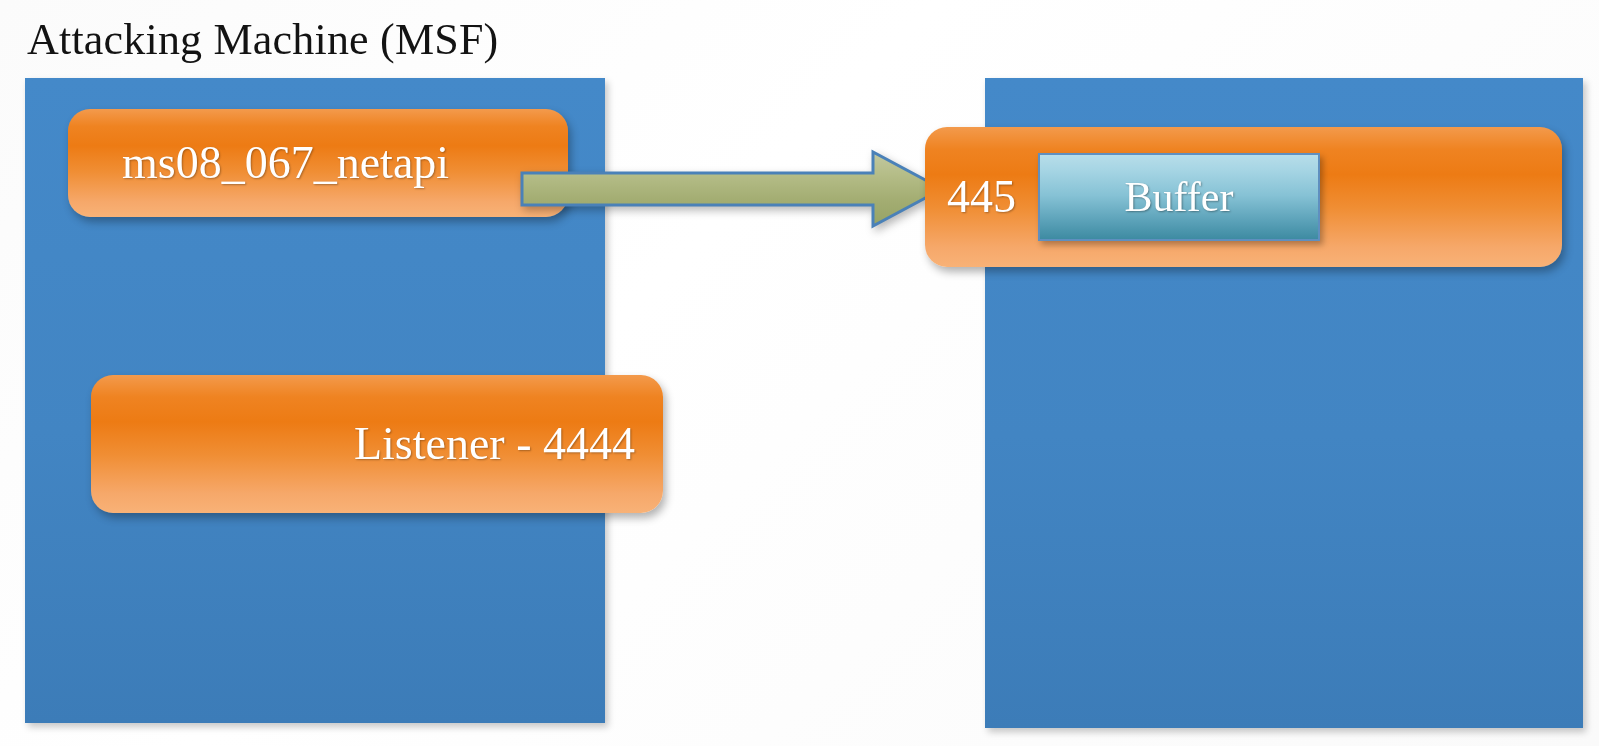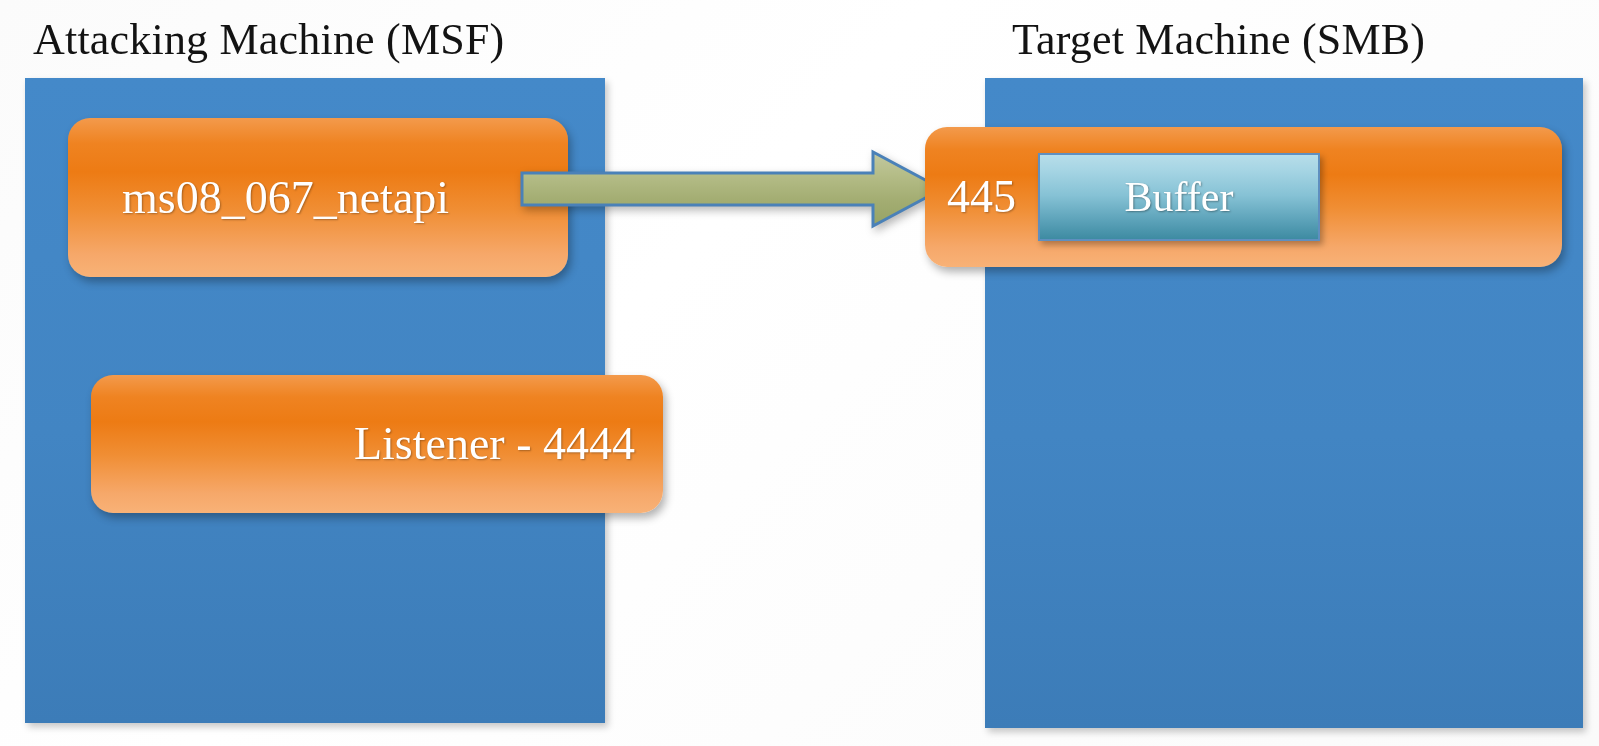--- a/index.html
+++ b/index.html
@@ -23,21 +23,21 @@
   
   .panel-title {
     position: absolute;
     font-family: "Liberation Serif", "DejaVu Serif", serif;
     font-size: 44px;
     line-height: 1;
     color: #131313;
     white-space: nowrap;
     letter-spacing: 0.2px;
   }
-  #title-left  { left: 33px;  top: 18px; text-align: center; }
+  #title-left  { left: 27px;  top: 18px; text-align: center; }
   #title-right { left: 1012px; top: 18px; }
 
   
   .machine-panel {
     position: absolute;
     background: #4488c8;
     background: linear-gradient(180deg, #4489c9 0%, #4285c3 55%, #3c7cb8 100%);
     box-shadow: 3px 4px 7px rgba(0,0,0,0.22);
   }
   #panel-attacking {
@@ -73,23 +73,23 @@
     font-family: "Liberation Serif", "DejaVu Serif", serif;
     color: #ffffff;
     font-size: 46px;
     line-height: 1;
     text-shadow: 1px 1px 2px rgba(0,0,0,0.30);
     white-space: nowrap;
   }
 
   #box-exploit {
     left: 68px;
-    top: 118px;
+    top: 109px;
     width: 500px;
-    height: 159px;
+    height: 108px;
     padding-left: 54px;
   }
   #box-listener {
     left: 68px;
     top: 375px;
     width: 572px;
     height: 138px;
     padding-left: 52px;
     justify-content: flex-end;
     padding-right: 28px;
@@ -170,21 +170,20 @@
     filter: drop-shadow(3px 4px 4px rgba(0,0,0,0.28));
   }
 </style>
 </head>
 <body>
 
 <div id="canvas">
 
   <div class="panel-title" id="title-left">Attacking Machine (MSF)</div>
 
-  <div class="panel-title" id="title-right">Target Machine (SMB)</div>
 
   <div class="machine-panel" id="panel-attacking"></div>
 
   <div class="machine-panel" id="panel-target"></div>
 
   <div class="orange-box" id="box-exploit">
     <span class="orange-label">ms08_067_netapi</span>
   </div>
 
   <div class="orange-box" id="box-listener">

